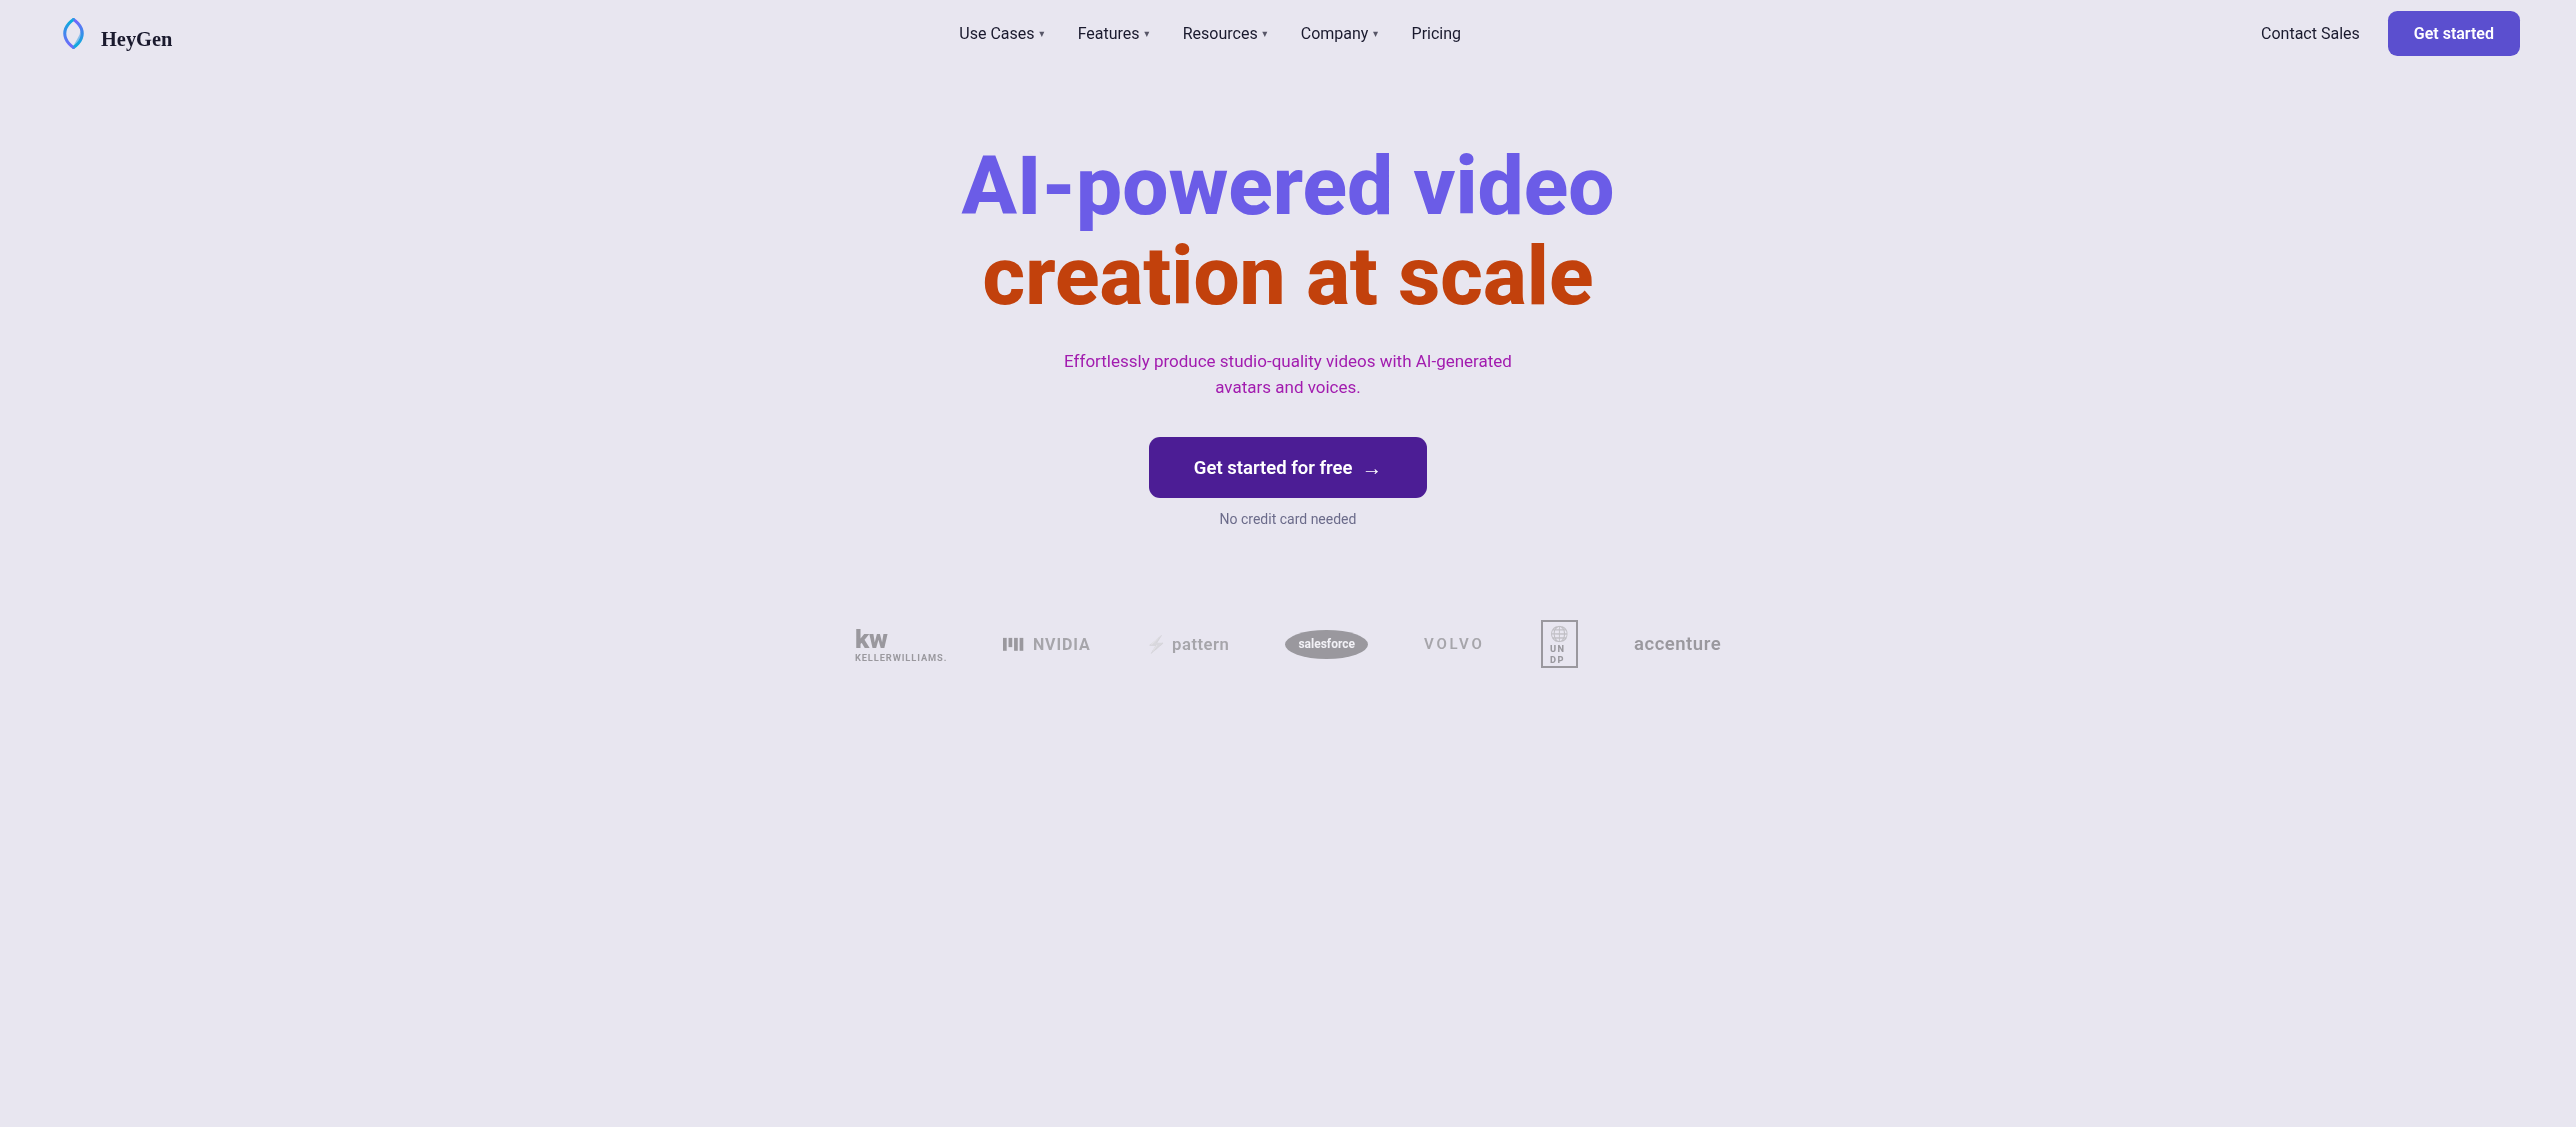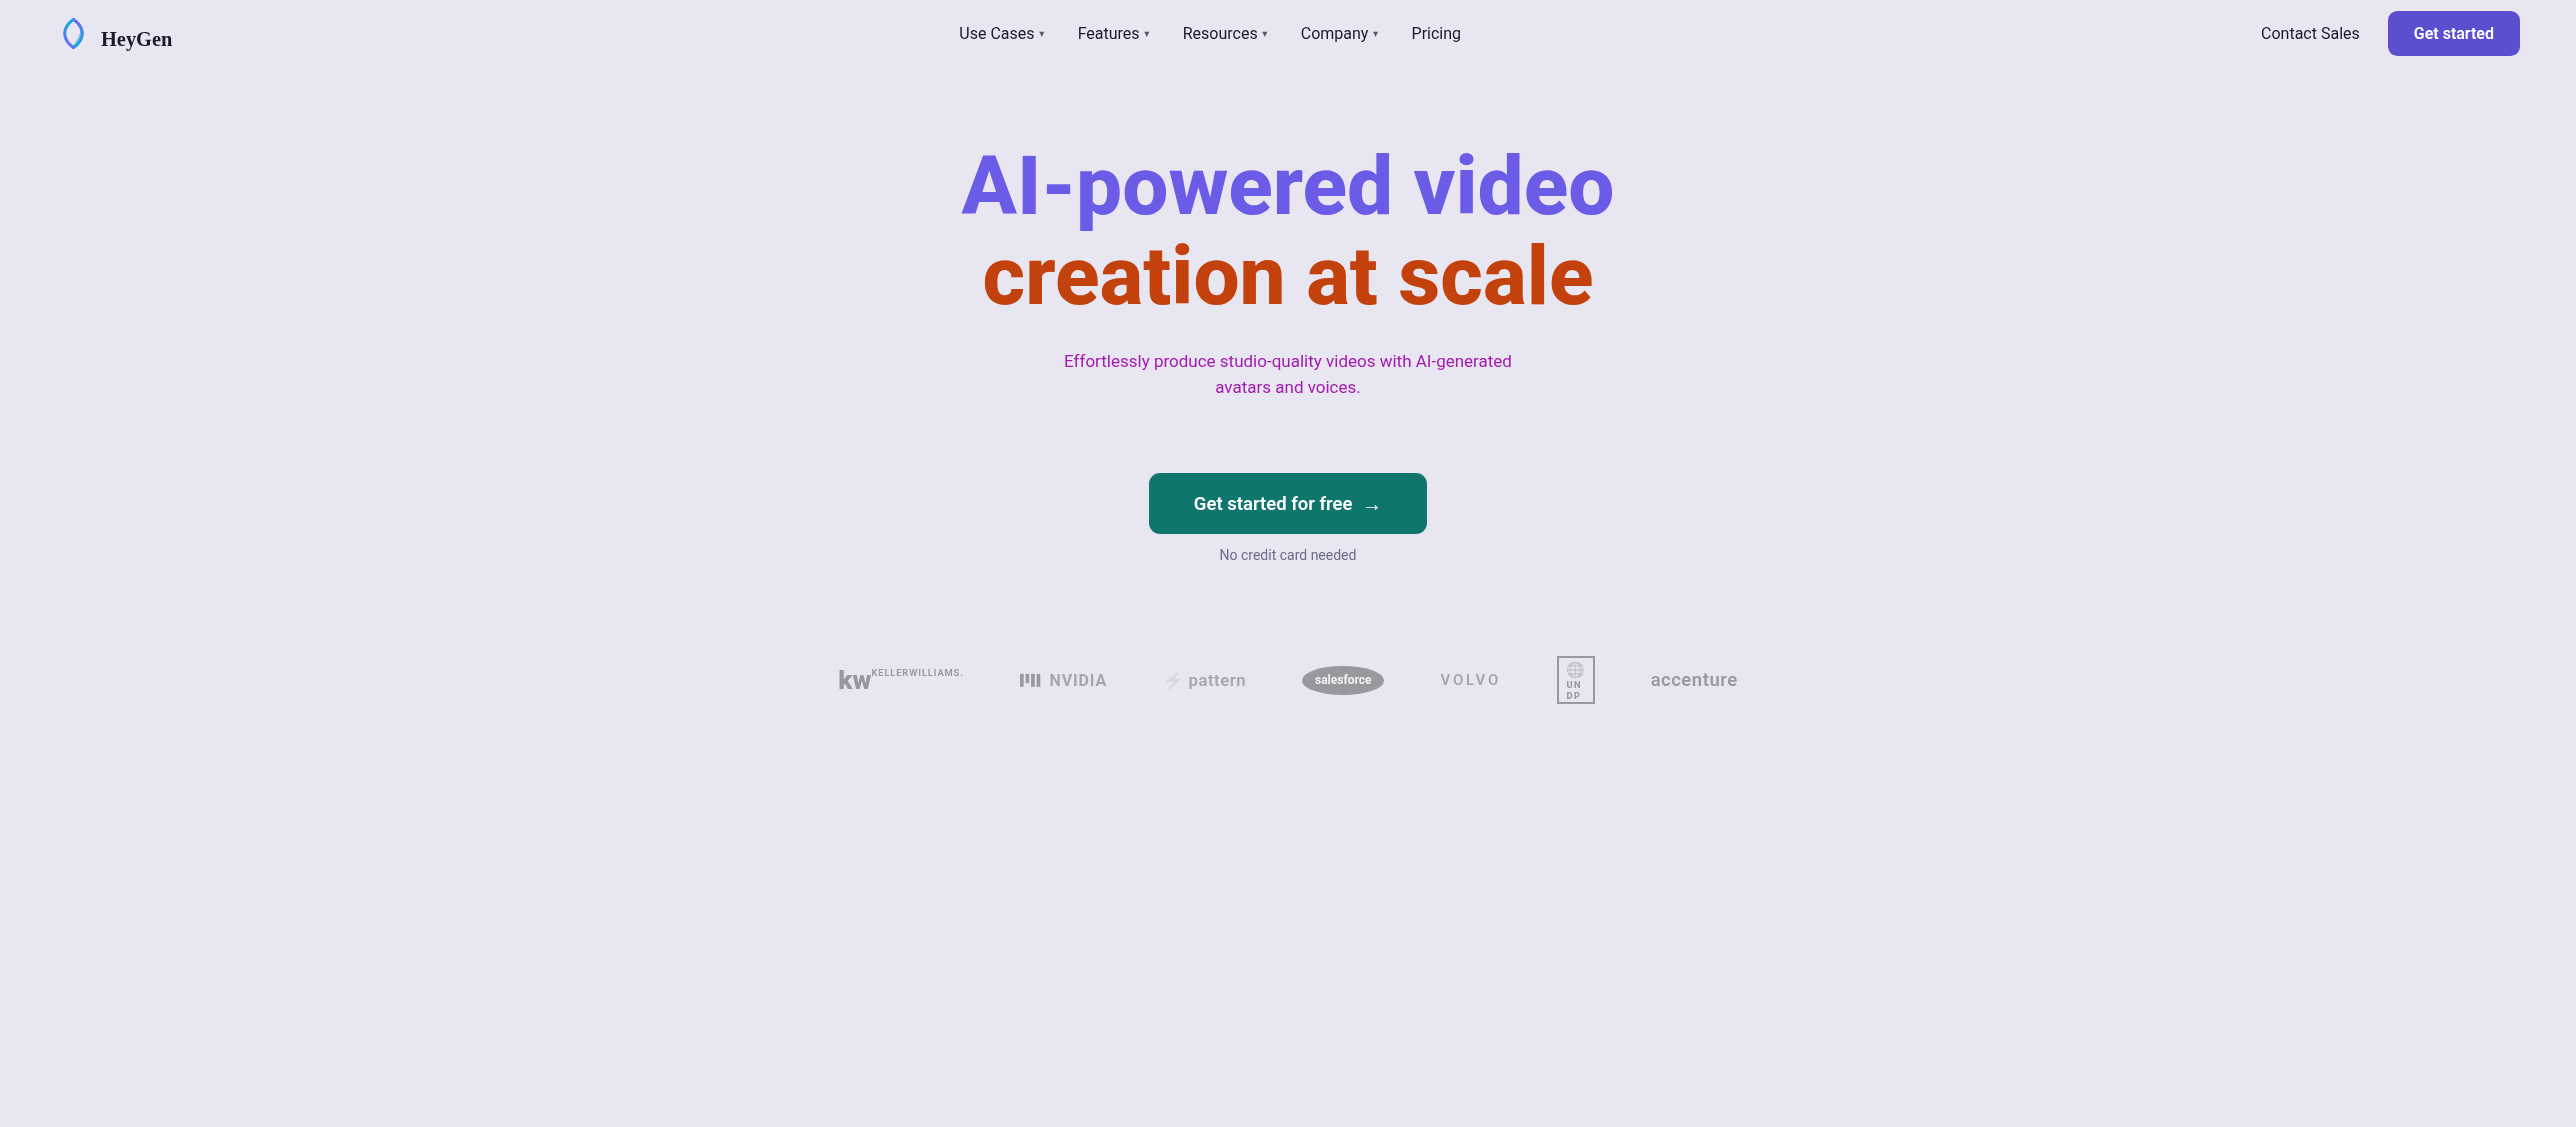--- a/index.html
+++ b/index.html
@@ -130,31 +130,30 @@
       color: #a21caf;
       line-height: 1.5;
       margin-bottom: 37px;
       max-width: 501px;
     }
 
     .hero-cta-btn {
       display: flex;
       align-items: center;
       gap: 9.3px;
-      background: #0f766e;
+      background: #4c1d95;
       color: #fff;
       border: none;
       border-radius: 11px;
       padding: 18.5px 45px;
       font-size: 18.5px;
       font-weight: 600;
       cursor: pointer;
       font-family: inherit;
       margin-bottom: 13px;
-      margin-top: 36px;
     }
 
     .hero-cta-arrow {
       font-size: 20.4px;
     }
 
     .hero-no-cc {
       font-size: 14px;
       color: #6b6b8a;
     }
@@ -179,21 +178,21 @@
     .logo-text {
       font-size: 14px;
       font-weight: 600;
       color: #0369a1;
       letter-spacing: 0.5px;
     }
 
     
     .kw-logo {
       display: flex;
-      flex-direction: row;
+      flex-direction: column;
       align-items: flex-start;
     }
     .kw-top {
       font-size: 26px;
       font-weight: 900;
       color: #3a3a5c;
       line-height: 1;
     }
     .kw-bottom {
       font-size: 9.3px;

